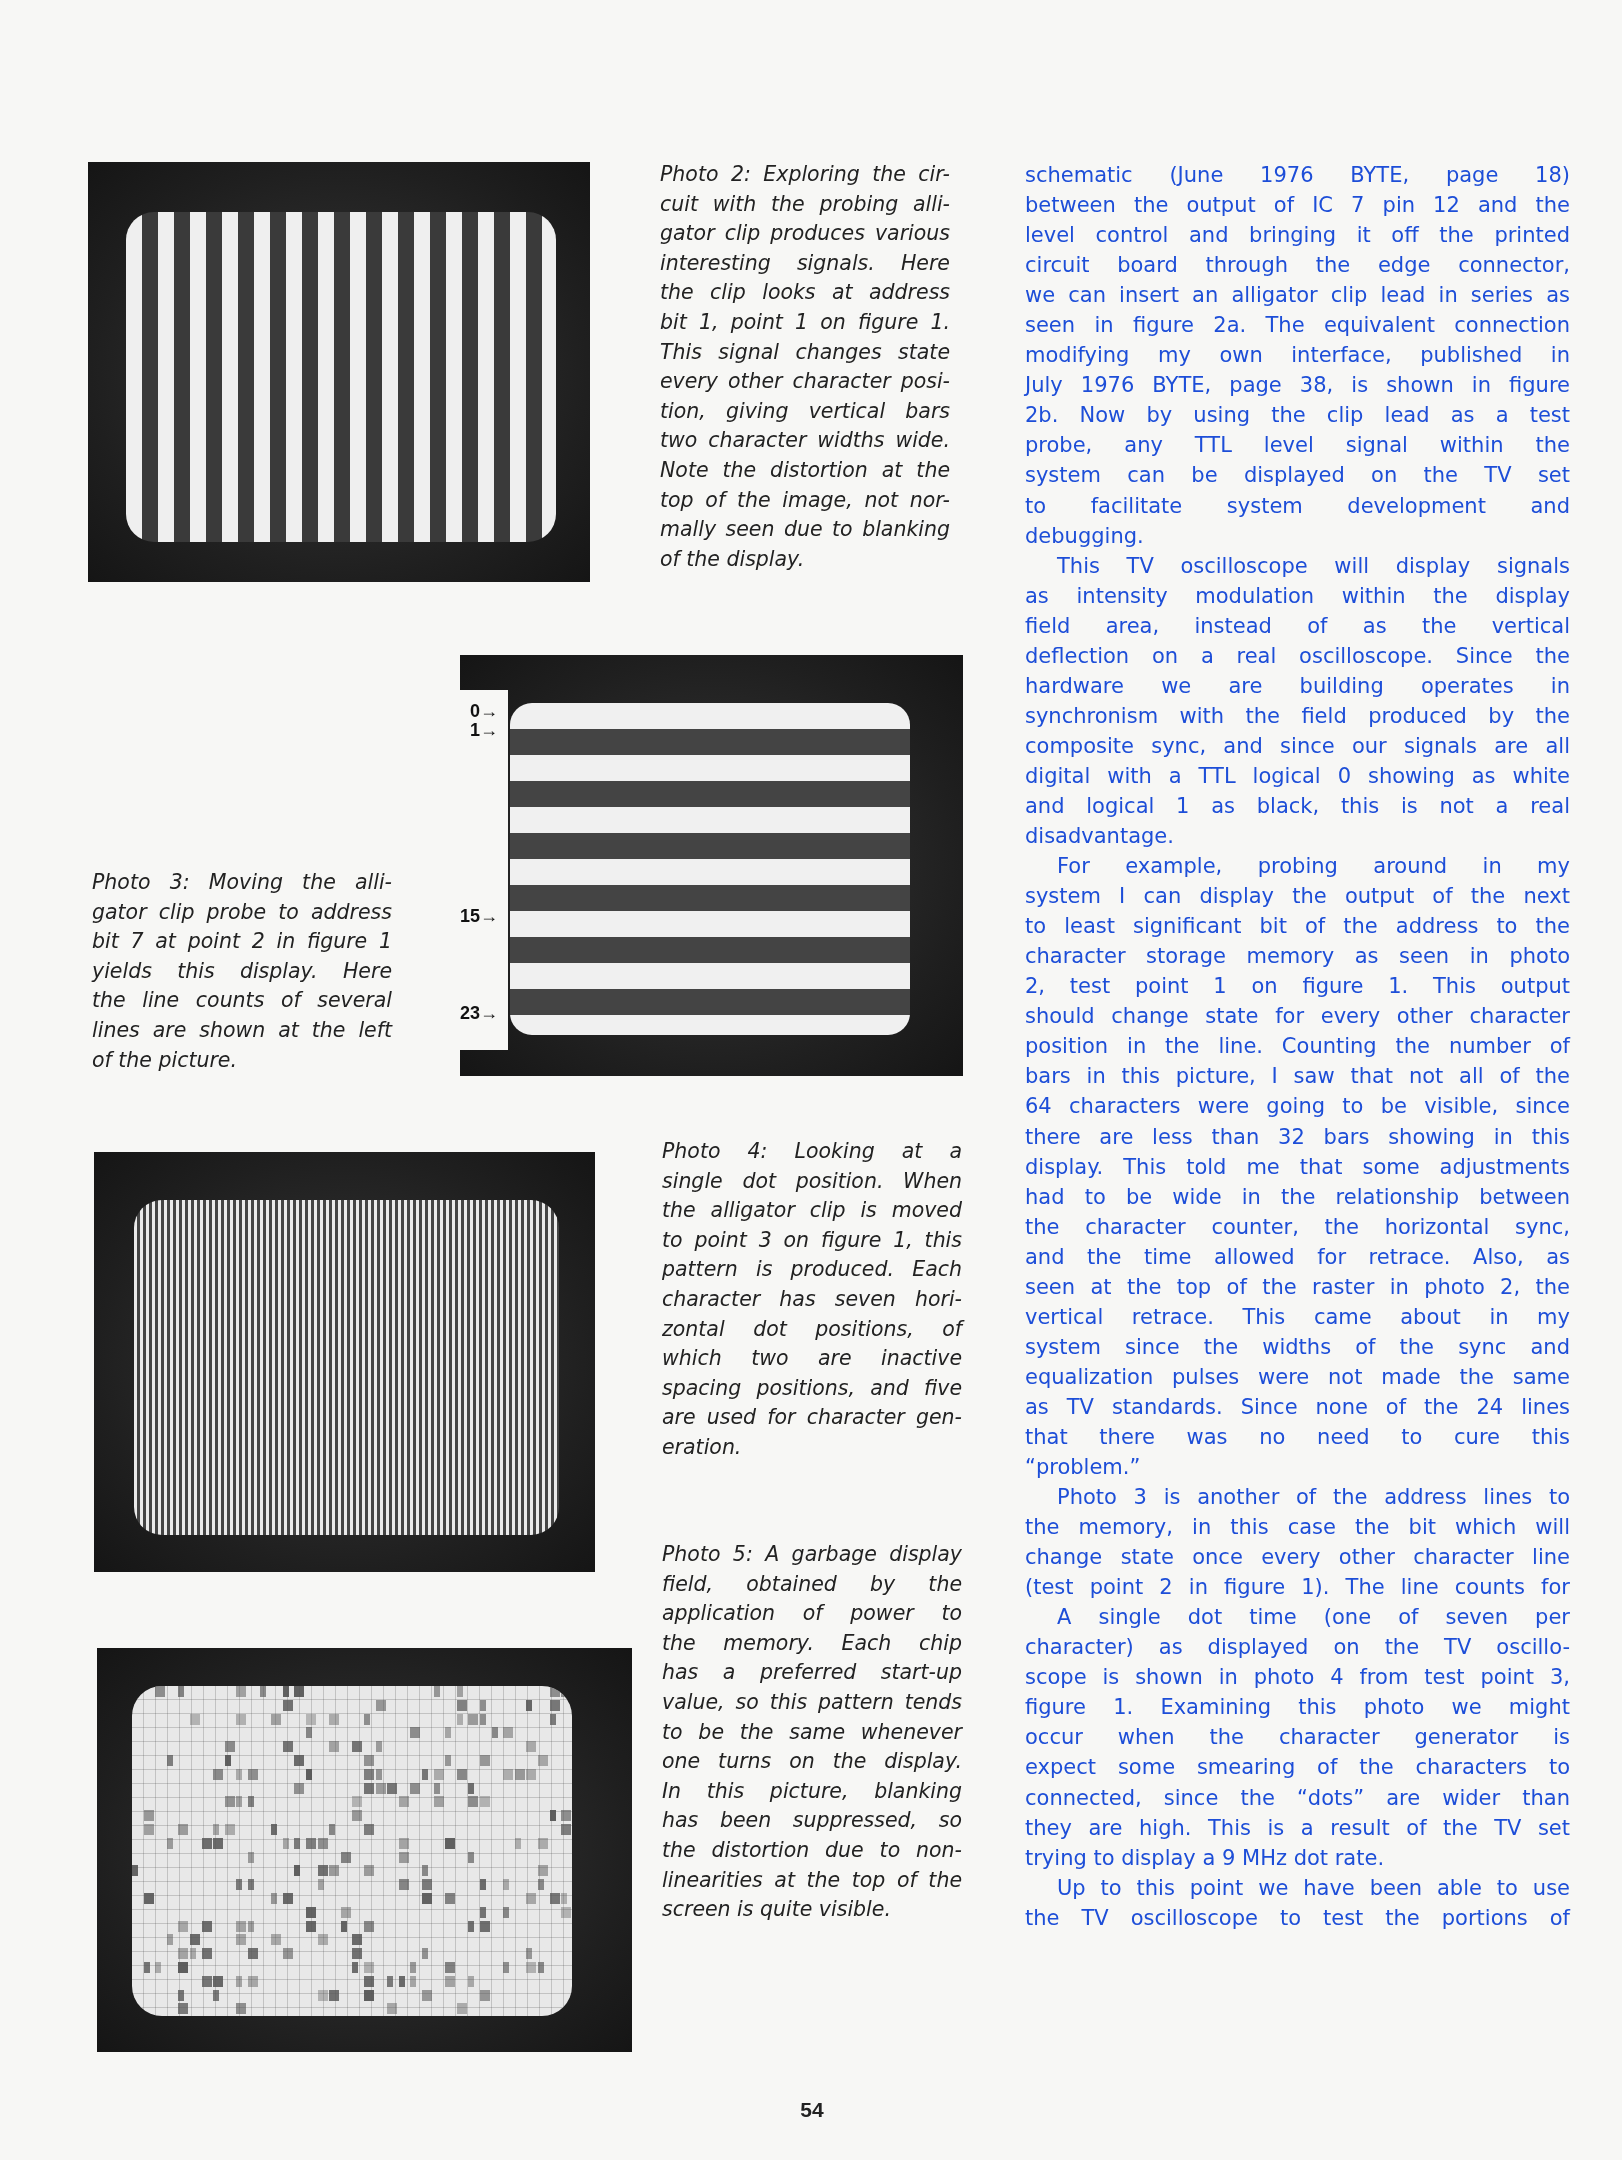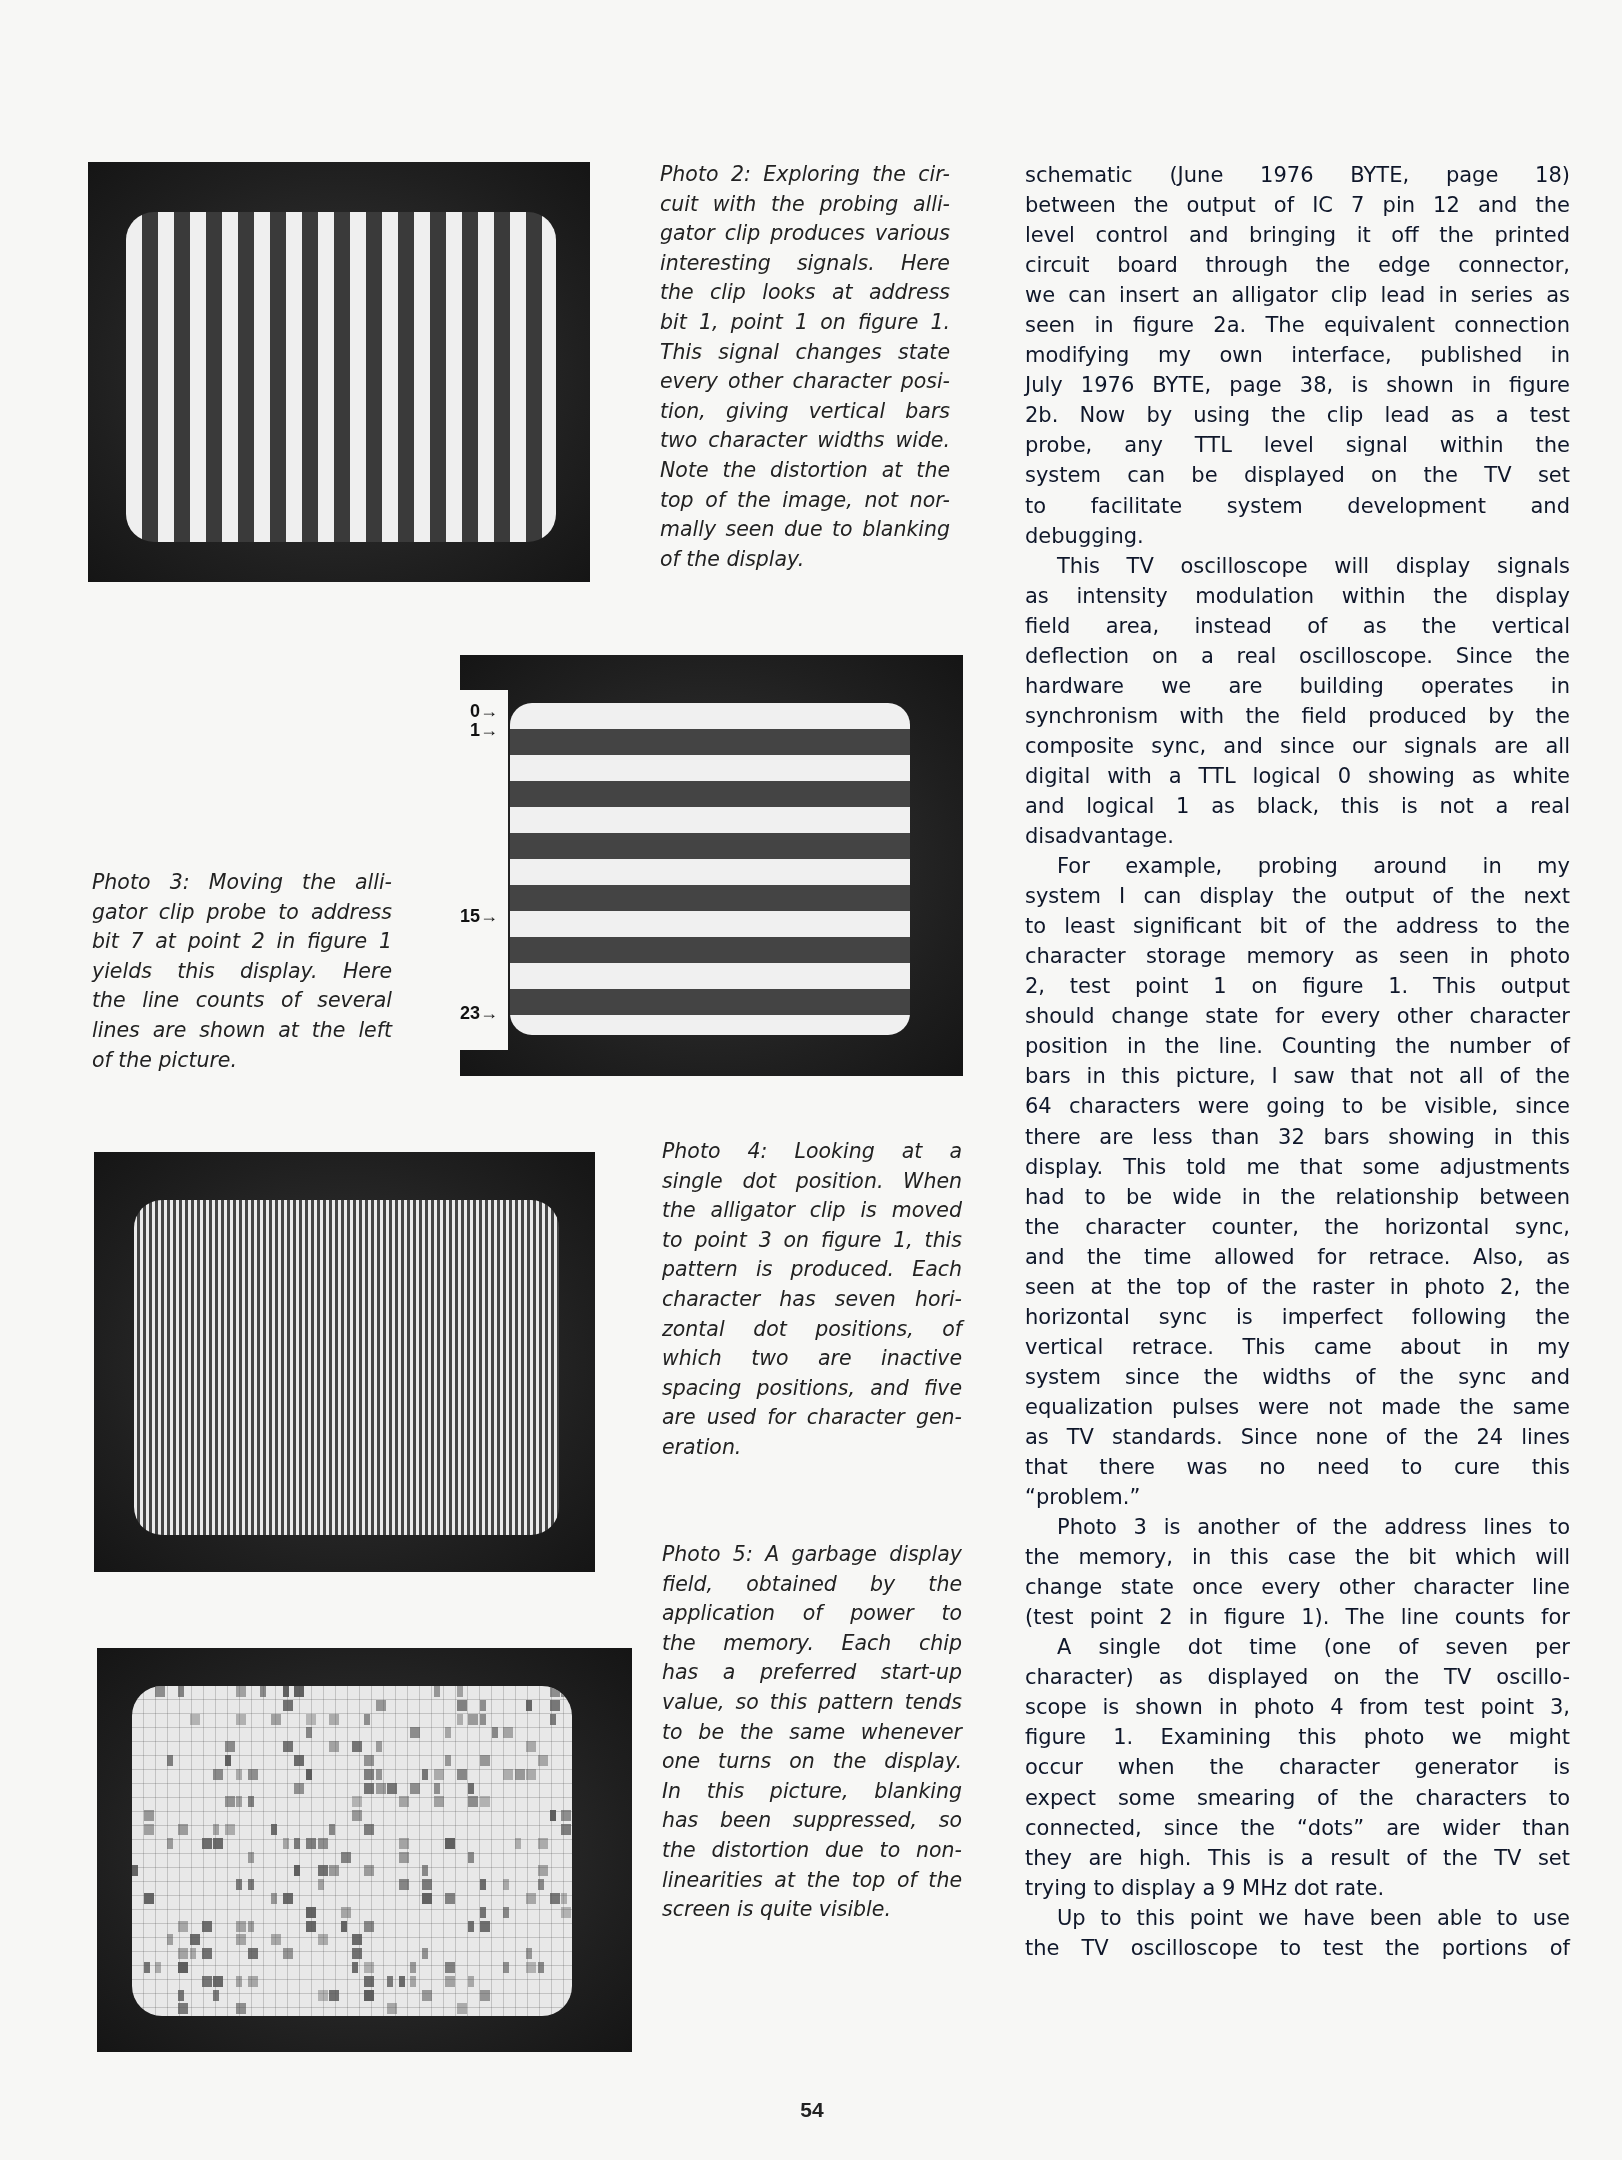--- a/index.html
+++ b/index.html
@@ -39,21 +39,21 @@
       repeating-linear-gradient(180deg, rgba(0,0,0,0) 0 13px, rgba(80,80,80,.25) 13px 14px),
       #e8e8e8; }
   #photo5 .blk { position:absolute; background:#555; }
 
   .caption { position:absolute; font-family:"DejaVu Sans", sans-serif; font-style:italic;
     font-size:20.5px; line-height:29.6px; color:#222; }
   .caption .ln { display:block; text-align:justify; text-align-last:justify; white-space:nowrap; height:29.6px; }
   .caption .ln.last { text-align-last:left; }
 
   #body-col { position:absolute; left:1025px; top:160px; width:545px;
-    font-family:"DejaVu Sans", sans-serif; font-size:21px; line-height:30.05px; color:#0f172a; }
+    font-family:"DejaVu Sans", sans-serif; font-size:21px; line-height:30.05px; color:#1d4ed8; }
   #body-col .ln { display:block; height:30.05px; white-space:nowrap; text-align:justify; text-align-last:justify; }
   #body-col .ln.last { text-align-last:left; }
   #body-col .ln.indent { padding-left:32px; }
 
   #page-number { position:absolute; left:790px; top:2098px; width:44px; text-align:center;
     font-family:"Liberation Sans", sans-serif; font-weight:bold; font-size:21px; color:#222; }
 </style>
 </head>
 <body>
 
@@ -352,21 +352,20 @@
     <span class="ln">should change state for every other character</span>
     <span class="ln">position in the line. Counting the number of</span>
     <span class="ln">bars in this picture, I saw that not all of the</span>
     <span class="ln">64 characters were going to be visible, since</span>
     <span class="ln">there are less than 32 bars showing in this</span>
     <span class="ln">display. This told me that some adjustments</span>
     <span class="ln">had to be wide in the relationship between</span>
     <span class="ln">the character counter, the horizontal sync,</span>
     <span class="ln">and the time allowed for retrace. Also, as</span>
     <span class="ln">seen at the top of the raster in photo 2, the</span>
-    <span class="ln">horizontal sync is imperfect following the</span>
     <span class="ln">vertical retrace. This came about in my</span>
     <span class="ln">system since the widths of the sync and</span>
     <span class="ln">equalization pulses were not made the same</span>
     <span class="ln">as TV standards. Since none of the 24 lines</span>
     <span class="ln">that there was no need to cure this</span>
     <span class="ln last">“problem.”</span>
     <span class="ln indent">Photo 3 is another of the address lines to</span>
     <span class="ln">the memory, in this case the bit which will</span>
     <span class="ln">change state once every other character line</span>
     <span class="ln">(test point 2 in figure 1). The line counts for</span>

